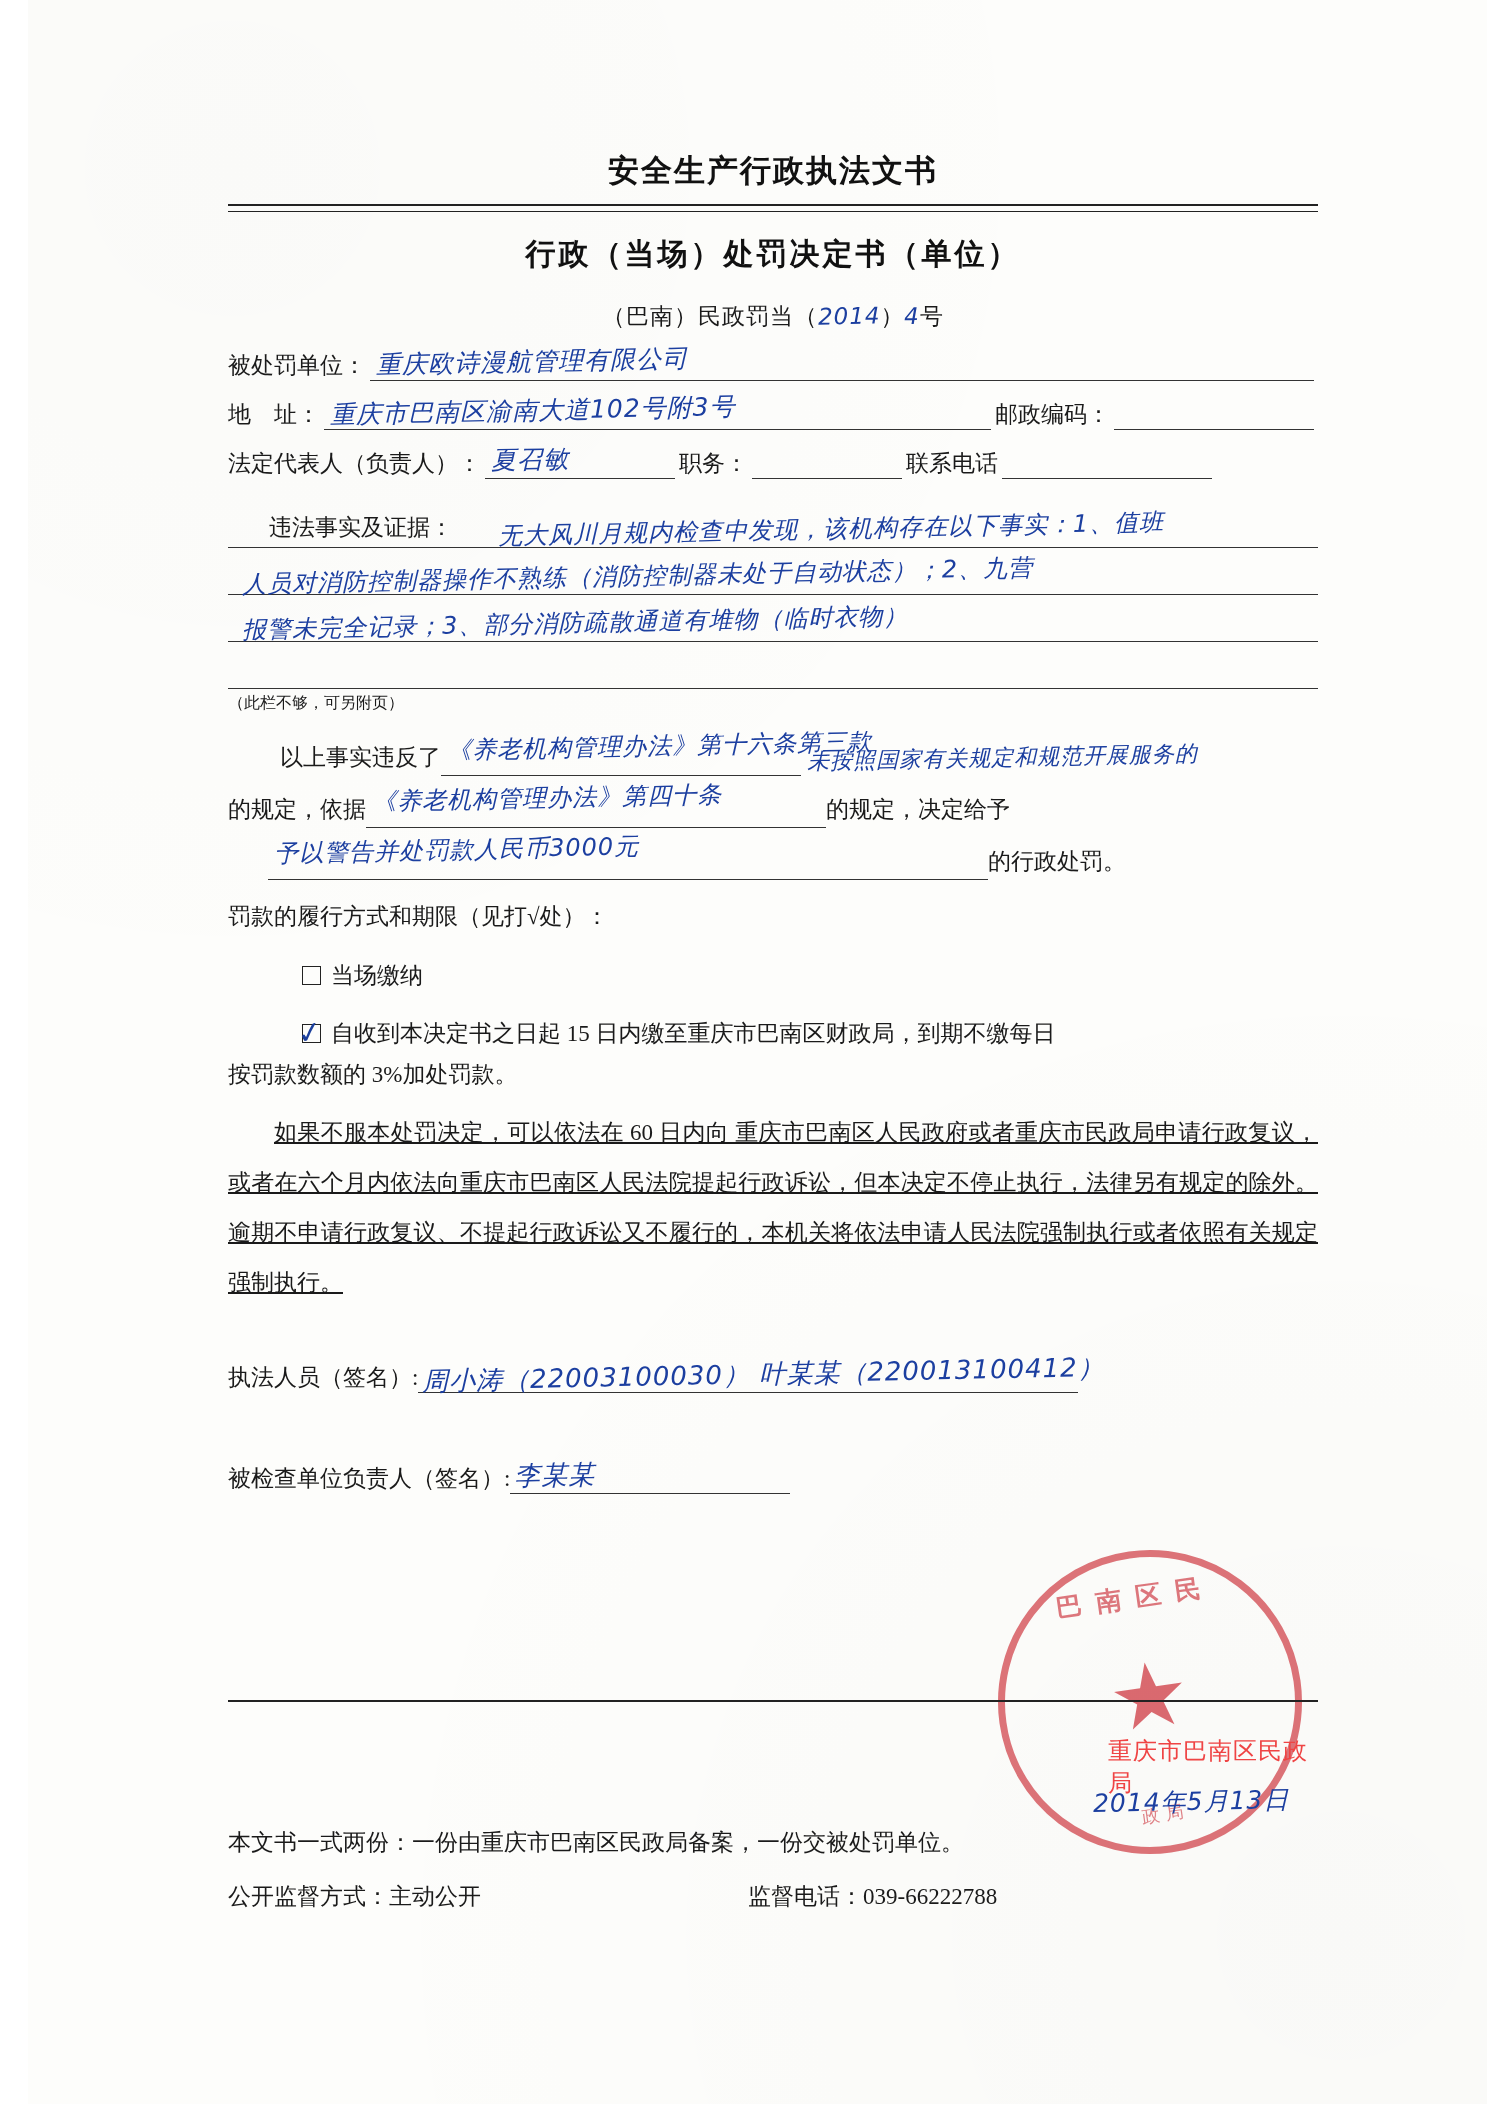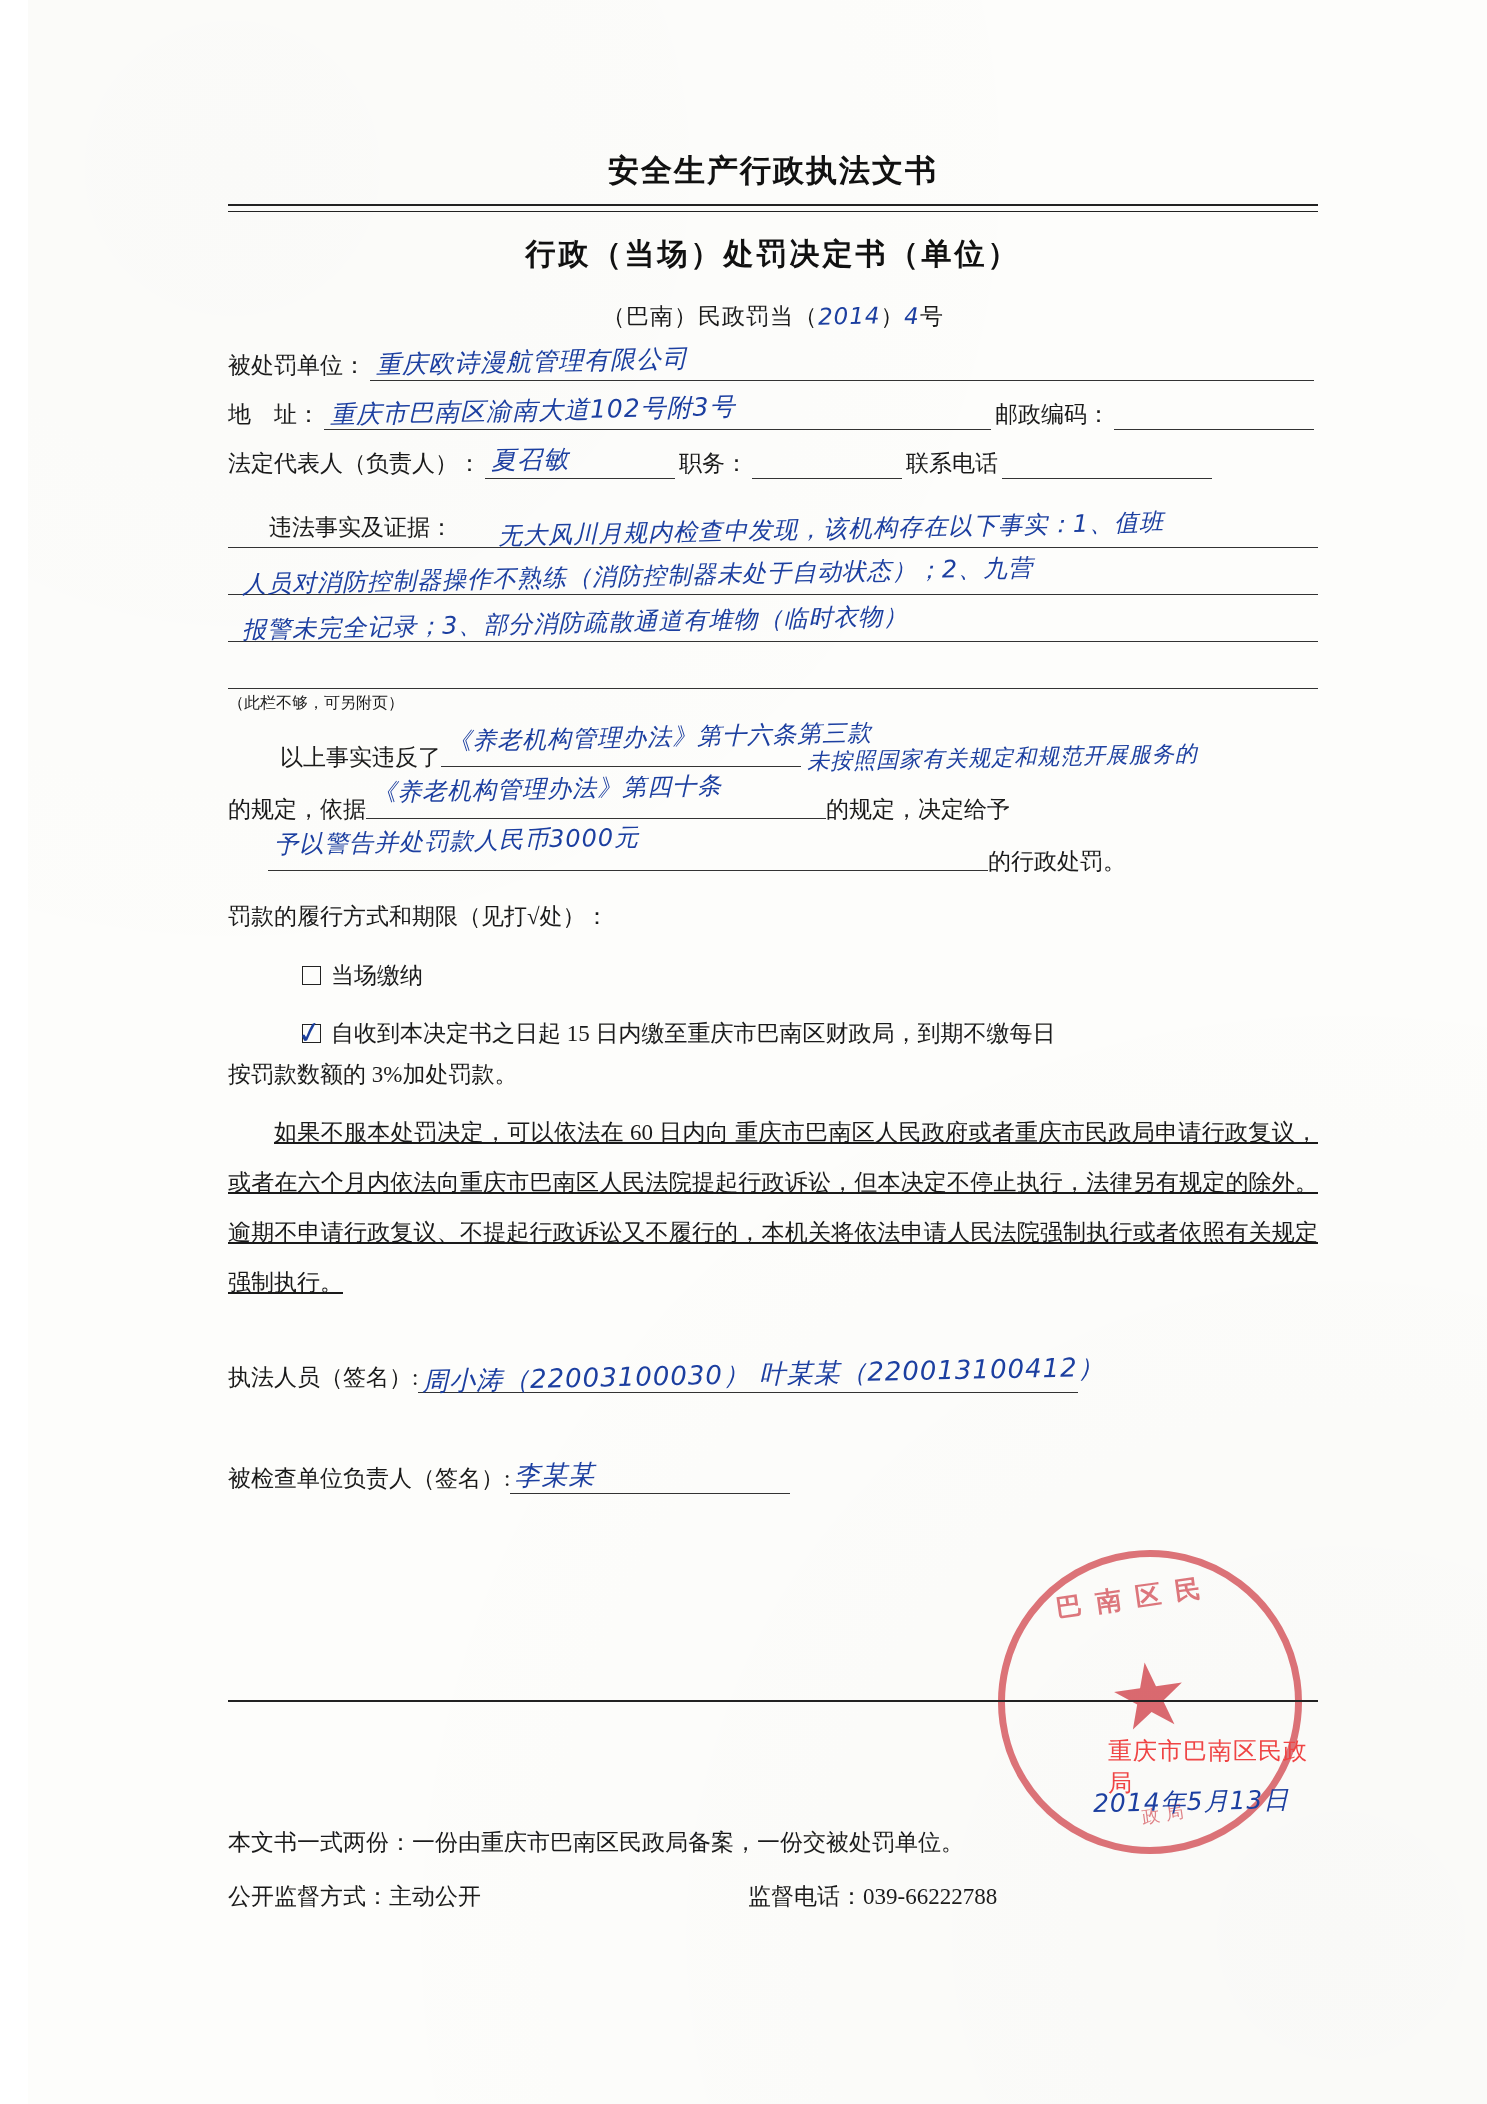--- a/index.html
+++ b/index.html
@@ -125,21 +125,21 @@
     font-size: 24px;
     white-space: nowrap;
   }
   .facts-note {
     text-align: left;
     font-size: 16px;
     margin-top: 4px;
   }
 
   .legal-block { margin-top: 18px; font-size: 23px; line-height: 52px; }
-  .legal-line { position: relative; display: flex; align-items: flex-start; white-space: nowrap; }
+  .legal-line { position: relative; display: flex; align-items: center; white-space: nowrap; }
   .legal-line .u {
     border-bottom: 1.4px solid #333;
     position: relative;
     min-height: 34px;
   }
   .legal-line .u .hw { position: absolute; left: 6px; bottom: 3px; font-size: 24px; white-space: nowrap; }
 
   .checkbox-row {
     font-size: 23px;
     margin-top: 14px;

